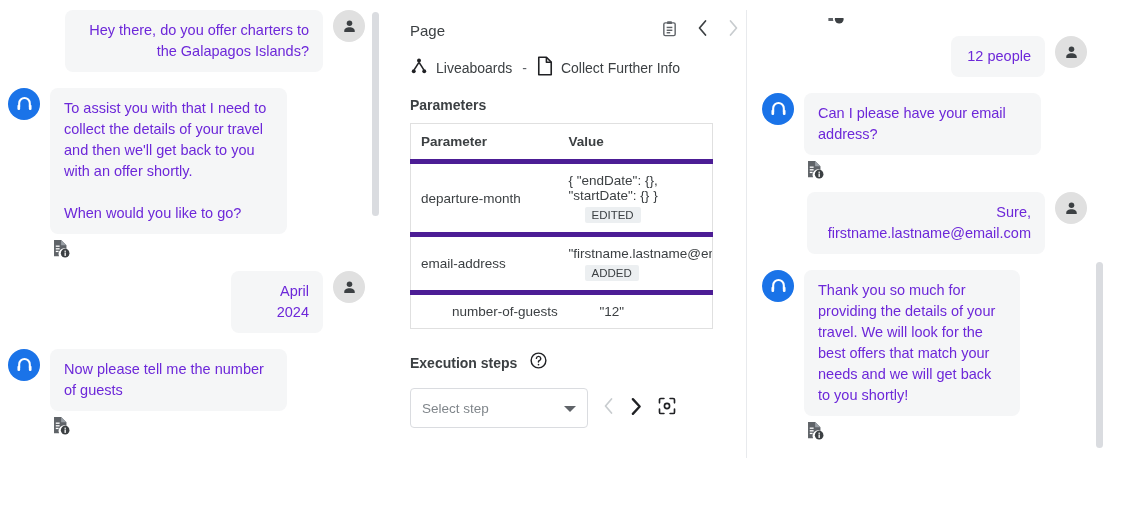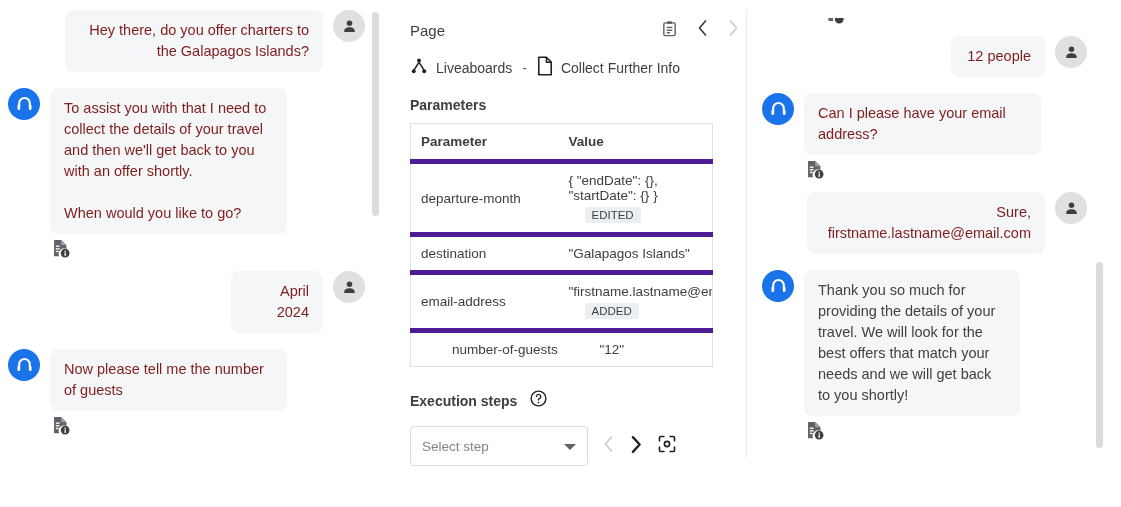--- a/index.html
+++ b/index.html
@@ -26,25 +26,25 @@
   }
   .avatar.agent { background: #1a73e8; }
   .avatar.user  { background: #e0e0e0; }
 
   .bubble {
     background: #f5f6f7;
     border-radius: 8px;
     padding: 10px 14px;
     font-size: 14.5px;
     line-height: 1.45;
-    color: #7f1d1d;
+    color: #6d28d9;
     white-space: pre-line;
   }
   .bubble.user { text-align: right; }
-  .bubble.blue-text { color: #404040; }
+  .bubble.blue-text { color: #6d28d9; }
 
   .doc-icon-wrap { margin: 2px 0 8px 0; }
 
   
   #left-panel {
     position: absolute; left: 0; top: 0;
     width: 395px; height: 507px;
     padding: 10px 0 0 0;
   }
   #left-panel .inner { padding: 0 30px 0 8px; }
@@ -301,26 +301,20 @@
           <th>Value</th>
         </tr>
       </thead>
       <tbody id="params-body">
           <tr>
             <td>departure-month</td>
             <td class="val"><span class="vtext" style="white-space: pre-line;">{ "endDate": {},
 "startDate": {} }</span><span class="chip">EDITED</span></td>
           </tr>
           <tr>
-            <td>destination</td>
-            <td class="val">
-              <span class="vtext" style="white-space: pre-line;">"Galapagos Islands"</span>
-            </td>
-          </tr>
-          <tr>
             <td>email-address</td>
             <td class="val"><span class="vtext" style="white-space: pre-line;">"firstname.lastname@email.com"</span><span class="chip">ADDED</span></td>
           </tr>
           <tr>
             <td>number-of-guests</td>
             <td class="val">
               <span class="vtext" style="white-space: pre-line;">"12"</span>
             </td>
           </tr>
         </tbody>

